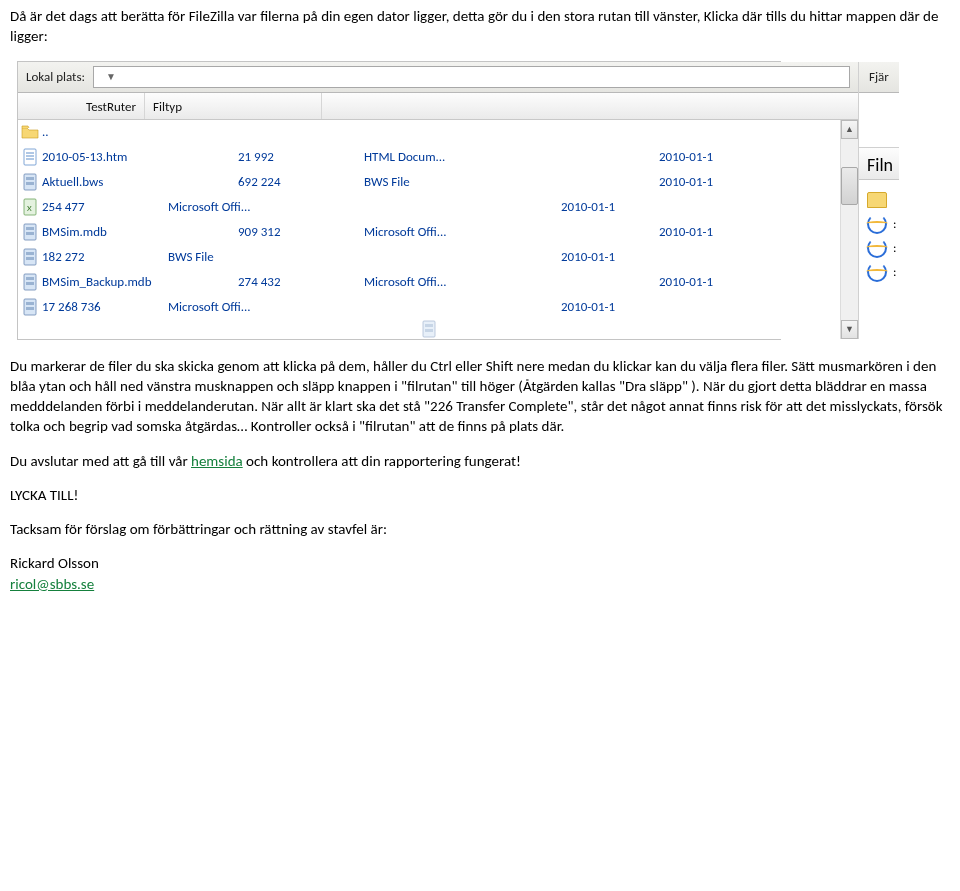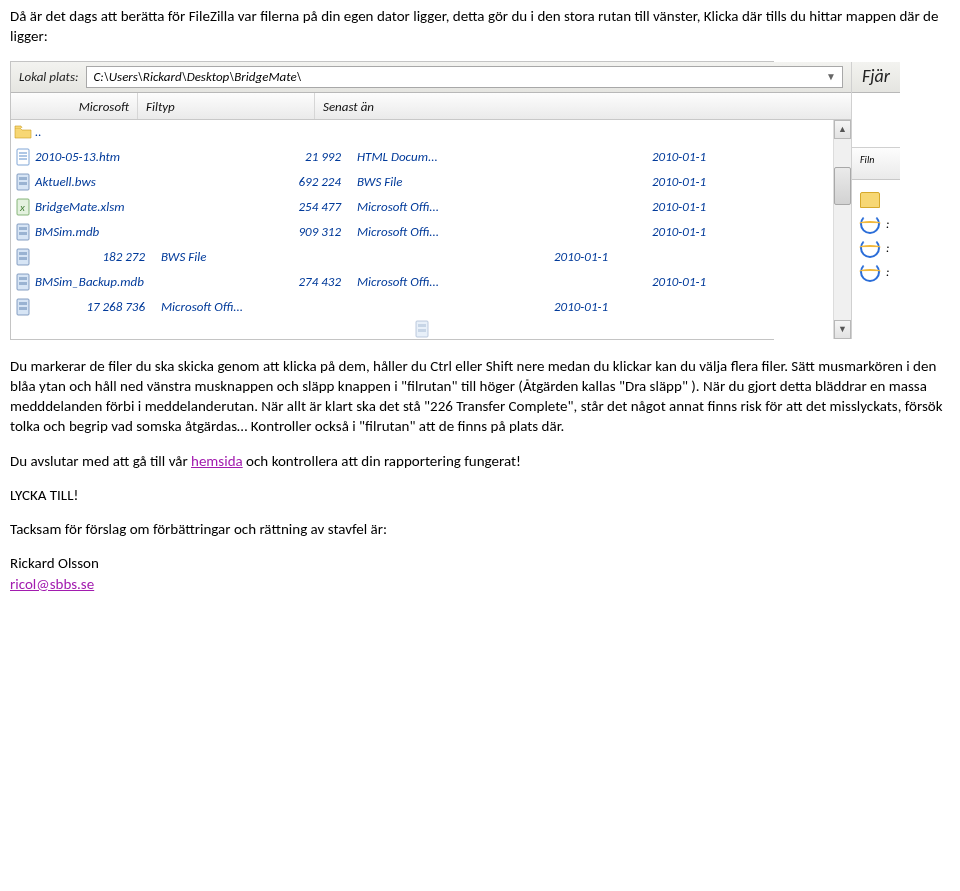--- a/index.html
+++ b/index.html
@@ -7,26 +7,25 @@
     font-size: 15px;
     color: #000;
     margin: 0;
     padding: 6px 10px 40px 10px;
     width: 940px;
     background: #fff;
     line-height: 1.35;
   }
   .para { margin: 0 0 14px 0; }
   .para2 { margin: 0 0 14px 0; }
-  a { color: #a21caf; text-decoration: underline; }
+  a { color: #15803d; text-decoration: underline; }
   .screenshot {
-    margin: 12px 0 16px 0;
+    margin: 12px 0 16px 7px;
     width: 764px;
     background: #fff;
-    font-style: italic;
   }
   .panel-row {
     display: flex;
     border: 1px solid #c4c4c4;
     background: #f6f6f2;
   }
   .left-panel {
     flex: 0 0 840px;
     display: flex;
     flex-direction: column;
@@ -89,21 +88,21 @@
     align-items: center;
     border-bottom: 1px solid transparent;
   }
   .c-icon {
     width: 24px;
     display: inline-flex;
     justify-content: center;
     align-items: center;
   }
   .c-name { flex: 0 0 196px; padding-left:0; color:#003a9a; }
-  .c-size { flex: 0 0 110px; text-align: right; padding-right: 8px; color:#003a9a; }
+  .c-size { flex: 0 0 110px; padding-right: 8px; color:#003a9a; }
   .c-type { flex: 0 0 160px; padding-left: 8px; color:#003a9a; }
   .c-date { flex: 1; padding-left: 8px; color:#003a9a;text-align:center; }
   .last-row { opacity: 0.55; height: 18px; overflow:hidden;flex-direction:column; }
   .scrollbar-v {
     width: 17px;
     background: #f0f0f0;
     border-left: 1px solid #dcdcdc;
     display: flex;
     flex-direction: column;
   }
@@ -118,27 +117,27 @@
   .sb-thumb {
     position:absolute; left:0; right:0; top:28px; height:36px;
     background: linear-gradient(#eaeaea,#d2d2d2);
     border:1px solid #a8a8a8; border-radius:2px;
   }
   .right-top {
     height: 30px;
     display:flex; align-items:center;
     background: linear-gradient(#f3f3f0,#e5e5e1);
     border-bottom:1px solid #b8b8b8;
-    font-size:18px; padding:0 10px; color:#222;
+    font-size:13px; padding:0 10px; color:#222;
   }
   .right-header {
     height: 26px;
     background: linear-gradient(#fdfdfd,#eaeaea);
     border-bottom:1px solid #c8c8c8;
-    font-size:10px; padding:5px 0 0 8px;
+    font-size:18px; padding:5px 0 0 8px;
   }
   .right-icons { padding: 8px 0 0 8px; font-size:13px; }
   .ri-row { height: 24px; display:flex; align-items:center; gap:6px; }
   .ri-folder {
     width:18px; height:14px; background:#f7d774;
     border:1px solid #d6a92c; border-radius:2px 2px 0 0;
   }
   .ri-ie {
     width:16px; height:16px; border:2px solid #2a6dd8; border-radius:50%;
     border-top-color: transparent;
@@ -165,28 +164,26 @@
 <p class="para">Då är det dags att berätta för FileZilla var filerna på din egen dator ligger, detta gör du i den stora rutan till vänster, Klicka där tills du hittar mappen där de ligger:</p>
 
 
 <div class="screenshot">
   <div class="panel-row">
 
     <div class="left-panel">
       <div class="addr-bar">
         <span class="addr-label">Lokal plats:</span>
         <div class="addr-input">
-          <span>C:\Users\Rickard\Desktop\BridgeMate\</span>
           <span class="addr-arrow">▼</span>
         </div>
       </div>
       <div class="col-header">
-        <div class="col-size">Microsoft</div>
+        <div class="col-size">TestRuter</div>
         <div class="col-type">Filtyp</div>
-        <div class="col-date">Senast än</div>
       </div>
       <div class="file-list-wrap">
         <div class="file-list" id="file-list">
             <div class="file-row">
               <span class="c-icon">
                 <svg class="icon" viewBox="0 0 18 18">
                   <path class="folder-svg" d="M1 5h5l2 2h9v8H1z"></path>
                   <path class="folder-svg" d="M1 5V3h6l1 2"></path>
                 </svg>
               </span>
@@ -222,21 +219,20 @@
               <span class="c-type">BWS File</span>
               <span class="c-date">2010-01-1</span>
             </div>
             <div class="file-row">
               <span class="c-icon">
                 <svg class="icon" viewBox="0 0 18 18">
                   <rect class="xl-svg" x="3" y="1" width="12" height="16" rx="1"></rect>
                   <text x="6" y="13" font-size="9" fill="#3d7a2e">X</text>
                 </svg>
               </span>
-              <span class="c-name">BridgeMate.xlsm</span>
               <span class="c-size">254 477</span>
               <span class="c-type">Microsoft Offi...</span>
               <span class="c-date">2010-01-1</span>
             </div>
             <div class="file-row">
               <span class="c-icon">
                 <svg class="icon" viewBox="0 0 18 18">
                   <rect class="db-svg" x="3" y="1" width="12" height="16" rx="1"></rect>
                   <rect x="5" y="4" width="8" height="3" fill="#9ab3d2"></rect>
                   <rect x="5" y="9" width="8" height="3" fill="#9ab3d2"></rect>

